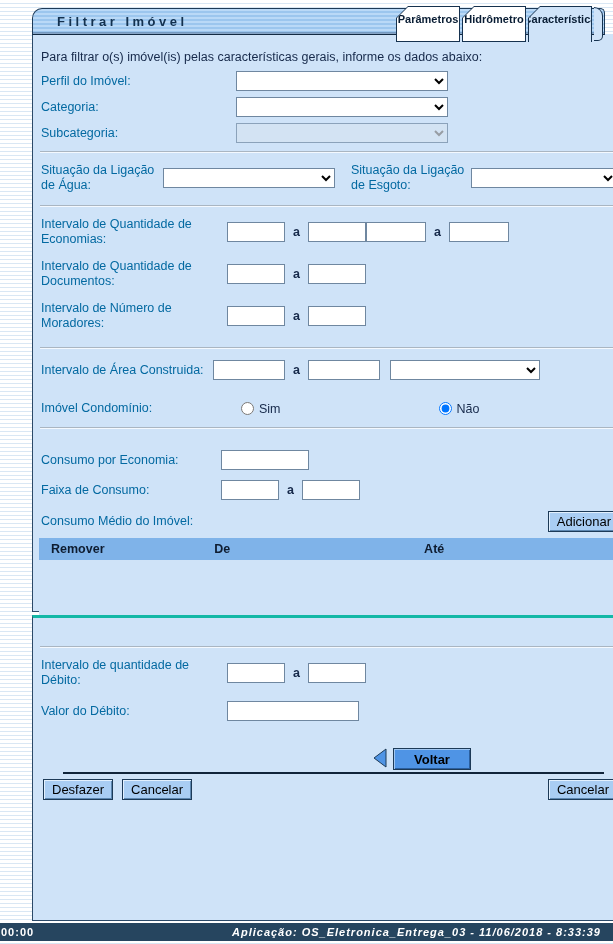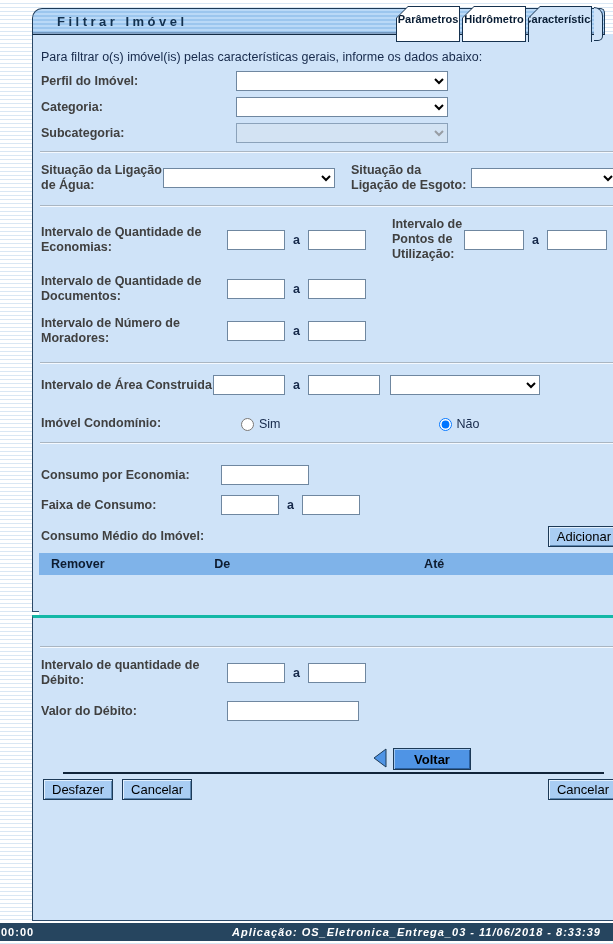--- a/index.html
+++ b/index.html
@@ -42,21 +42,21 @@
     background:#cfe3f8; border:1px solid #2c4a68; border-top:none;
     position:relative; width:597px;
   }
   .panel.sec1 { height:578px; border-top:1px solid #2c4a68; margin-top:-1px; }
   .panel.sec2 { height:306px; border-top:3px solid #14b8a6; margin-top:3px; }
   .panel.sec1 { border-top:none; }
 
   .groove { height:2px; margin:0 7px; border-top:1px solid #aab6c2; border-bottom:1px solid #f4f9ff; }
 
   .row { display:flex; align-items:center; padding-left:8px; }
-  .lbl { font-size:12.5px; font-weight:bold; color:#404040; line-height:1.2; flex:none; }
+  .lbl { font-size:12.5px; font-weight:normal; color:#0369a1; line-height:1.2; flex:none; }
   .intro { font-size:12.5px; color:#16294a; padding:16px 0 2px 8px; }
 
   input[type=text] {
     height:20px; border:1px solid #6f87a0; background:#ffffff; font-size:12px;
     font-family:"Liberation Sans",sans-serif; padding:0 3px; flex:none;
   }
   select {
     height:20px; border:1px solid #6f87a0; background:#ffffff; font-size:12px;
     font-family:"Liberation Sans",sans-serif; flex:none;
   }
@@ -73,21 +73,21 @@
   .w-pontos { width:72px; margin-left:26px; }
   .in-pontos { width:60px; }
   .w-area { width:172px; white-space:nowrap; }
   .in-area { width:72px; }
   .sel-area { width:150px; margin-left:10px; }
   .w-cond { width:200px; }
   .w-cons { width:180px; }
   .in-cons { width:88px; }
   .in-valor { width:132px; }
 
-  .radio-group { display:flex; align-items:flex-end; font-size:12.5px; color:#16294a; }
+  .radio-group { display:flex; align-items:flex-start; font-size:12.5px; color:#16294a; }
   .radio-group input { margin-right:5px; }
   .radio-nao { margin-left:158px; }
 
   
   .btn {
     height:21px; background:#a9cdf3; border:1px solid #1d3a57; color:#000;
     font-size:13px; font-family:"Liberation Sans",sans-serif; cursor:pointer;
     box-shadow: inset 1px 1px 0 #e2f0fe, inset -1px -1px 0 #5d87b0;
     padding:0 8px;
   }
@@ -181,21 +181,20 @@
       <select class="sel-esgoto"></select>
     </div>
 
     <div class="groove mt10"></div>
 
     <div class="row mt10">
       <span class="lbl w-range">Intervalo de Quantidade de Economias:</span>
       <input type="text" class="in-sm" style="">
       <span class="sep">a</span>
       <input type="text" class="in-sm" style="">
-      <span class="lbl w-pontos">Intervalo de Pontos de Utilização:</span>
       <input type="text" class="in-pontos" style="">
       <span class="sep">a</span>
       <input type="text" class="in-pontos" style="">
     </div>
 
     <div class="row mt10 h34">
       <span class="lbl w-range">Intervalo de Quantidade de Documentos:</span>
       <input type="text" class="in-sm" style="">
       <span class="sep">a</span>
       <input type="text" class="in-sm" style="">

